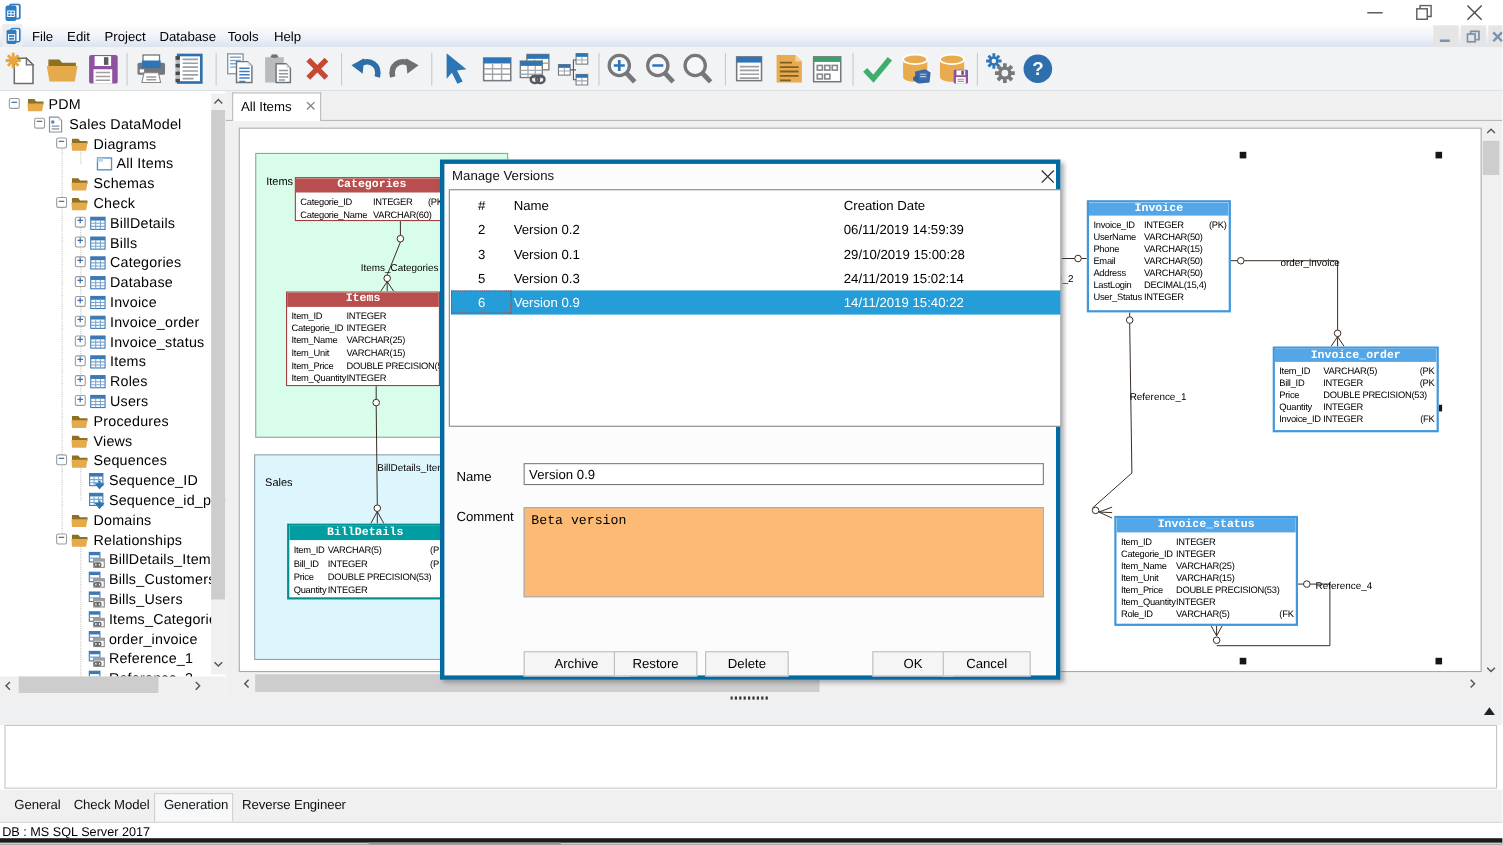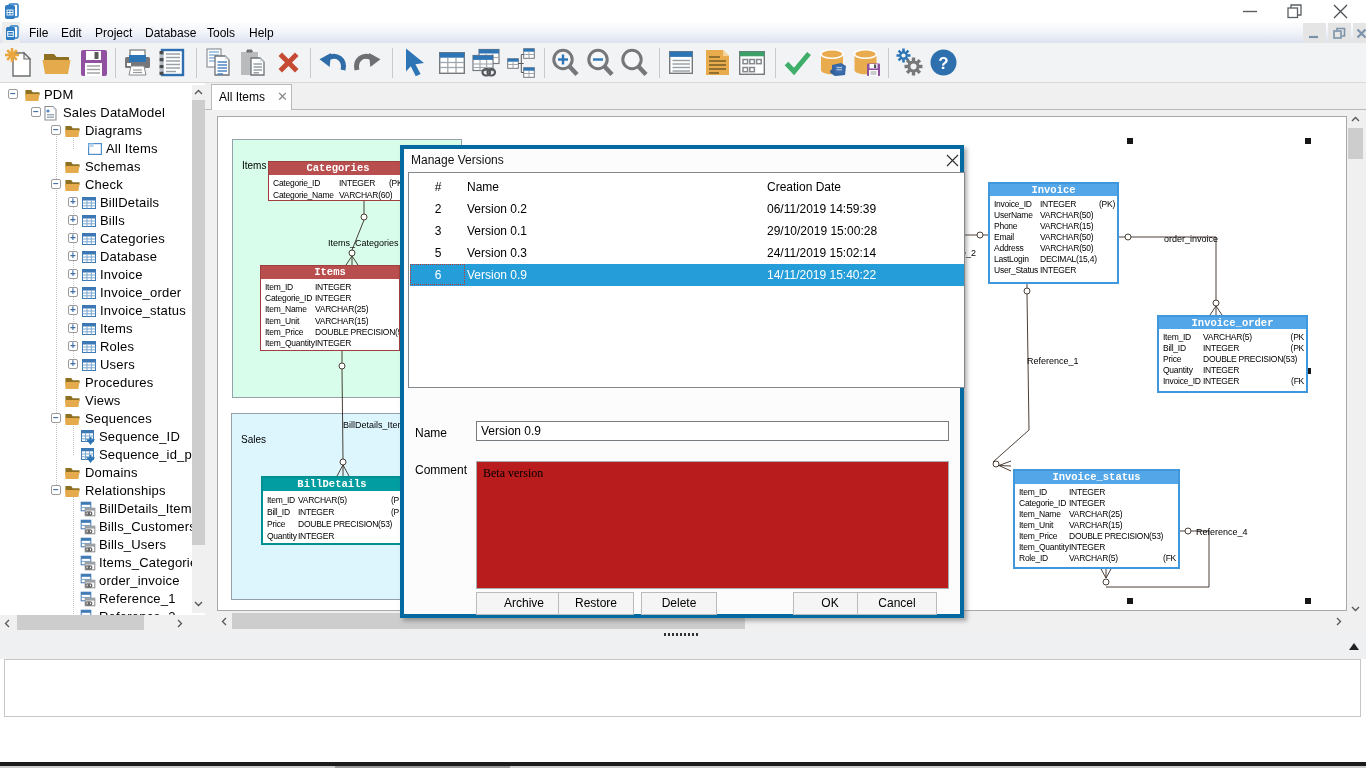--- a/index.html
+++ b/index.html
@@ -37,21 +37,21 @@
 
 #dialog{left:400px;top:145px;width:564px;height:473px;background:#fcfcfc;border:4px solid #0369a1;box-shadow:3px 3px 4px rgba(95,95,95,.5)}
 #dlg-title{position:absolute;left:7px;top:4px;font-size:12px;color:#111}
 #dlg-list{position:absolute;left:4px;top:23px;width:557px;height:216px;background:#fff;border:1px solid #82878c;font-size:12px}
 .lrow{position:absolute;left:1px;width:554px;height:22px;line-height:22px}
 .lnum{position:absolute;left:0;width:56px;text-align:center}
 .lname{position:absolute;left:57px}
 .ldate{position:absolute;left:357px}
 #dlg-name-lb,#dlg-comment-lb{position:absolute;left:11px;font-size:12px}
 #dlg-name{position:absolute;left:72px;top:272px;width:473px;height:20px;border:1px solid #777c80;background:#fff;font-size:12px;line-height:18px;padding-left:4px}
-#dlg-comment{position:absolute;left:72px;top:312px;width:473px;height:128px;border:1px solid #a8adb2;background:#b91c1c;font-family:Liberation Serif, serif;font-size:12px;padding:4px 6px}
+#dlg-comment{position:absolute;left:72px;top:312px;width:473px;height:82px;border:1px solid #a8adb2;background:#fdba74;font-family:Liberation Mono, monospace;font-size:12px;padding:4px 6px}
 .dbtn{position:absolute;top:443px;height:23px;background:#f5f5f5;border:1px solid #b8bcbe;font-size:12px;text-align:center;line-height:21px}
 
 #splitband{left:0;top:630px;width:1366px;height:29px;background:#eef0f1}
 #outbox{left:4px;top:659px;width:1357px;height:58px;background:#fff;border:1px solid #c6c6c6}
 #btabs{left:0;top:718px;width:1366px;height:29px;background:#f0f0f0}
 .btab{position:absolute;top:0;font-size:12px;color:#111;line-height:27px;letter-spacing:-0.1px}
 #statusbar{left:0;top:747px;width:1366px;height:19px;background:#fff;border-top:1px solid #d0d0d0;font-size:11.5px;line-height:19px;color:#000;padding-left:2px}
 #blackbar{left:0;top:762px;width:1366px;height:6px;background:#1b1b1b}
 svg{display:block}
 .lbl9{position:absolute;font-size:9px;color:#000;white-space:nowrap}
@@ -772,20 +772,28 @@
           <rect x="24" y="0" width="2" height="3"></rect>
           <rect x="28" y="0" width="2" height="3"></rect>
           <rect x="32" y="0" width="2" height="3"></rect>
         </g>
       </svg>
     <svg class="abs" style="left:1348px;top:12px" width="12" height="9">
         <path d="M6 1L11 8H1z" fill="#222"></path>
       </svg>
   </div>
   <div class="abs" id="outbox"></div>
+  <div class="abs" id="btabs">
+    <span class="btab" style="left:13px">General</span>
+    <span class="btab" style="left:67px">Check Model</span>
+    <div class="abs" style="left:140px;top:3px;width:72px;height:26px;background:#f7f8f9;border:1px solid #cfcfcf;border-bottom:none"></div>
+    <span class="btab" style="left:149px">Generation</span>
+    <span class="btab" style="left:220px">Reverse Engineer</span>
+  </div>
+  <div class="abs" id="statusbar">DB : MS SQL Server 2017</div>
   <div class="abs" id="blackbar">
       <div class="abs" style="left:0px;top:4px;width:1366px;height:2px;background:#cdcdcd"></div>
       <div class="abs" style="left:335px;top:4px;width:175px;height:2px;background:#9a9a9a"></div>
     </div>
   <div class="abs" id="dialog">
     <div id="dlg-title">Manage Versions</div>
     <svg class="abs" style="left:542px;top:5px" width="13" height="13">
         <path d="M1 1L12 12M12 1L1 12" stroke="#333" stroke-width="1.2"></path>
       </svg>
     <div id="dlg-list">

